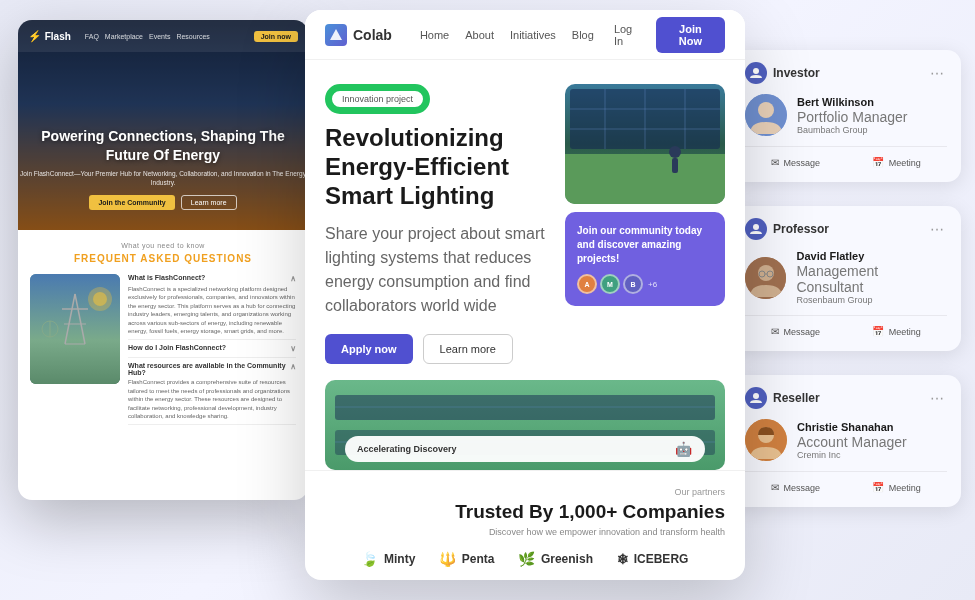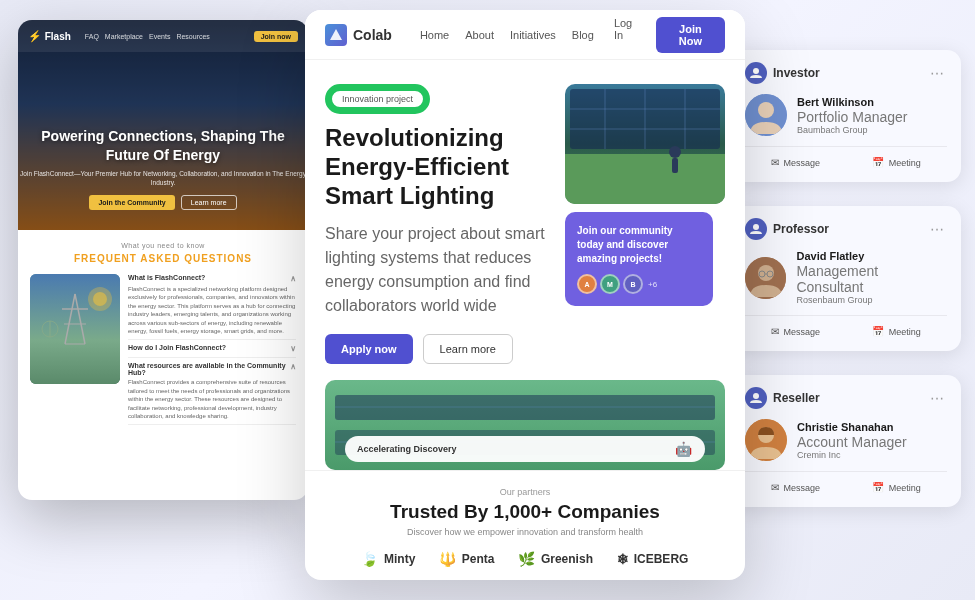--- a/index.html
+++ b/index.html
@@ -239,20 +239,21 @@
     }
     .colab-nav-link {
       font-size: 11px;
       color: #555;
       cursor: pointer;
     }
     .colab-nav-actions {
       margin-left: auto;
       display: flex;
       gap: 16px;
+      align-items: center;
     }
     .colab-login {
       font-size: 11px;
       color: #555;
       cursor: pointer;
     }
     .colab-join-btn {
       background: #5050d0;
       color: #fff;
       border: none;
@@ -324,21 +325,21 @@
       gap: 8px;
     }
     .colab-img-top {
       width: 160px;
       height: 120px;
       border-radius: 10px;
       overflow: hidden;
       position: relative;
     }
     .colab-purple-card {
-      width: 148px;
+      width: 160px;
       min-height: 80px;
       background: #7060e0;
       border-radius: 10px;
       padding: 12px;
       color: #fff;
     }
     .colab-purple-text {
       font-size: 10px;
       font-weight: 600;
       line-height: 1.4;
@@ -372,21 +373,21 @@
       display: flex;
       align-items: center;
       justify-content: space-between;
       font-size: 9px;
       color: #333;
       font-weight: 600;
     }
     .colab-partners {
       padding: 16px 20px 12px;
       border-top: 1px solid #f0f0f0;
-      text-align: center;
+      text-align: right;
     }
     .colab-partners-label {
       font-size: 9px;
       color: #999;
       margin-bottom: 4px;
     }
     .colab-partners-title {
       font-size: 19px;
       font-weight: 700;
       color: #1a1a1a;

